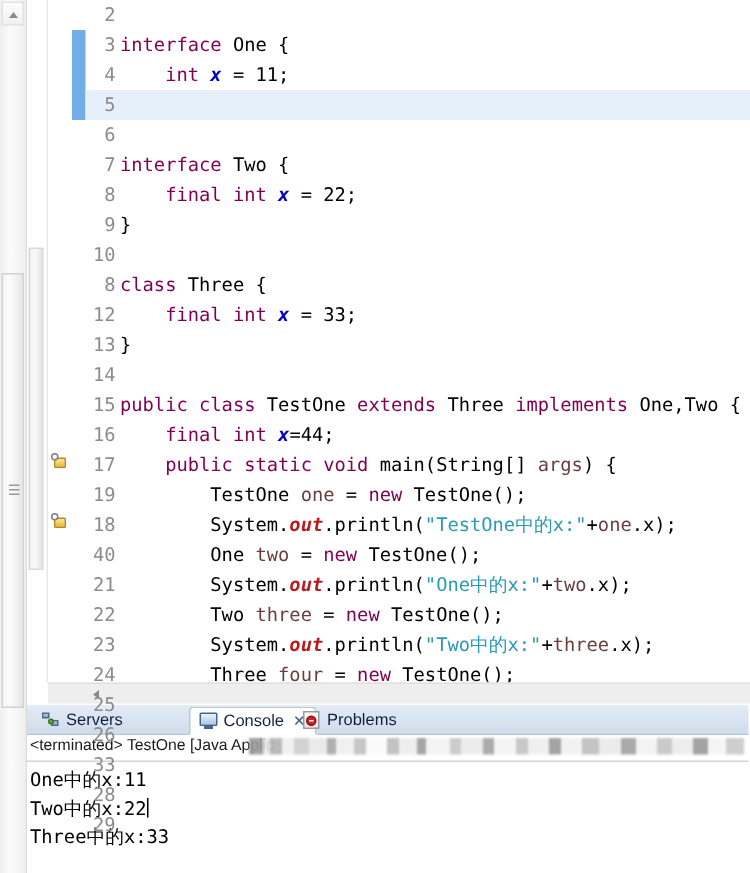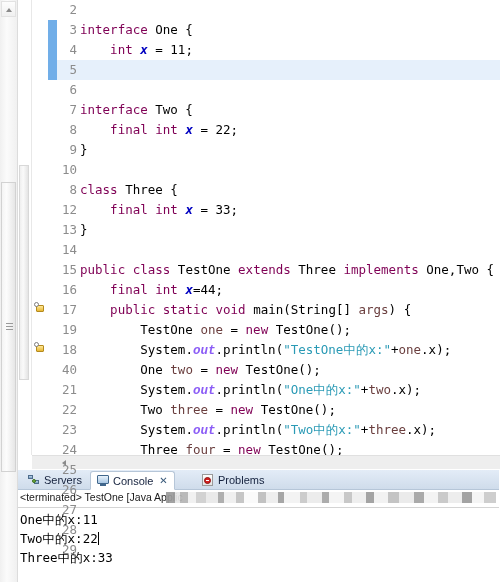--- a/index.html
+++ b/index.html
@@ -148,21 +148,21 @@
     position: absolute;
     left: 39px; top: 60px;
     width: 443px; height: 20px;
     background: #e6f0fb;
     z-index: 1;
   }
 
   
   .kw   { color: #7f0055; font-weight: normal; }
   .str  { color: #2a9ab5; }
-  .fld  { color: #8b5cf6; font-weight: bold; font-style: italic; font-family: Liberation Mono, monospace; }
+  .fld  { color: #b91c1c; font-weight: bold; font-style: italic; }
   .lvar { color: #6a3e3e; }
   .plain{ color: #000000; }
   .ital-x { color: #0000c0; font-weight: bold; font-style: italic; }
 
   
   .editor-hscroll {
     position: absolute;
     left: 14px; top: 455px;
     width: 468px; height: 14px;
     background: #eeeeee;
@@ -204,20 +204,21 @@
     cursor: default;
   }
   .tab.active {
     background: #ffffff;
     border: 1px solid #b6c6d8;
     border-bottom: 1px solid #ffffff;
     border-top-left-radius: 3px;
     border-top-right-radius: 3px;
     top: 1px;
     height: 19px;
+    margin-left: 36px;
   }
   .tab-servers { left: 4px; text-align: right; }
   .tab-console { left: 72px; }
   .tab-problems { left: 178px; }
 
   .ic { display: inline-block; position: relative; }
   .ic-servers { width: 12px; height: 11px; }
   .ic-servers .s1, .ic-servers .s2 {
     position: absolute; width: 5px; height: 4px;
     background: linear-gradient(to bottom,#b8d0e8,#7ea2c4);
@@ -369,21 +370,21 @@
       <div>17</div>
       <div>19</div>
       <div>18</div>
       <div>40</div>
       <div>21</div>
       <div>22</div>
       <div>23</div>
       <div>24</div>
       <div>25</div>
       <div>26</div>
-      <div>27</div>
+      <div>33</div>
       <div>28</div>
       <div>29</div>
     </div>
 
     <div class="code-area" id="code-area"><div class="cl">&nbsp;</div><div class="cl"><span class="kw">interface</span> <span class="plain">One</span> {</div><div class="cl">    <span class="kw">int</span> <span class="ital-x">x</span> = 11;</div><div class="cl">}</div><div class="cl">&nbsp;</div><div class="cl"><span class="kw">interface</span> <span class="plain">Two</span> {</div><div class="cl">    <span class="kw">final</span> <span class="kw">int</span> <span class="ital-x">x</span> = 22;</div><div class="cl">}</div><div class="cl">&nbsp;</div><div class="cl"><span class="kw">class</span> <span class="plain">Three</span> {</div><div class="cl">    <span class="kw">final</span> <span class="kw">int</span> <span class="ital-x">x</span> = 33;</div><div class="cl">}</div><div class="cl">&nbsp;</div><div class="cl"><span class="kw">public</span> <span class="kw">class</span> <span class="plain">TestOne</span> <span class="kw">extends</span> <span class="plain">Three</span> <span class="kw">implements</span> <span class="plain">One</span>,<span class="plain">Two</span> {</div><div class="cl">    <span class="kw">final</span> <span class="kw">int</span> <span class="ital-x">x</span>=44;</div><div class="cl">    <span class="kw">public</span> <span class="kw">static</span> <span class="kw">void</span> <span class="plain">main</span>(<span class="plain">String</span>[] <span class="lvar">args</span>) {</div><div class="cl">        <span class="plain">TestOne</span> <span class="lvar">one</span> = <span class="kw">new</span> <span class="plain">TestOne</span>();</div><div class="cl">        <span class="plain">System</span>.<span class="fld">out</span>.<span class="plain">println</span>(<span class="str">"TestOne中的x:"</span>+<span class="lvar">one</span>.<span class="plain">x</span>);</div><div class="cl">        <span class="plain">One</span> <span class="lvar">two</span> = <span class="kw">new</span> <span class="plain">TestOne</span>();</div><div class="cl">        <span class="plain">System</span>.<span class="fld">out</span>.<span class="plain">println</span>(<span class="str">"One中的x:"</span>+<span class="lvar">two</span>.<span class="plain">x</span>);</div><div class="cl">        <span class="plain">Two</span> <span class="lvar">three</span> = <span class="kw">new</span> <span class="plain">TestOne</span>();</div><div class="cl">        <span class="plain">System</span>.<span class="fld">out</span>.<span class="plain">println</span>(<span class="str">"Two中的x:"</span>+<span class="lvar">three</span>.<span class="plain">x</span>);</div><div class="cl">        <span class="plain">Three</span> <span class="lvar">four</span> = <span class="kw">new</span> <span class="plain">TestOne</span>();</div></div>
 
     <div class="editor-hscroll">
       <div class="left-arrow"></div>
     </div>
   </div>

